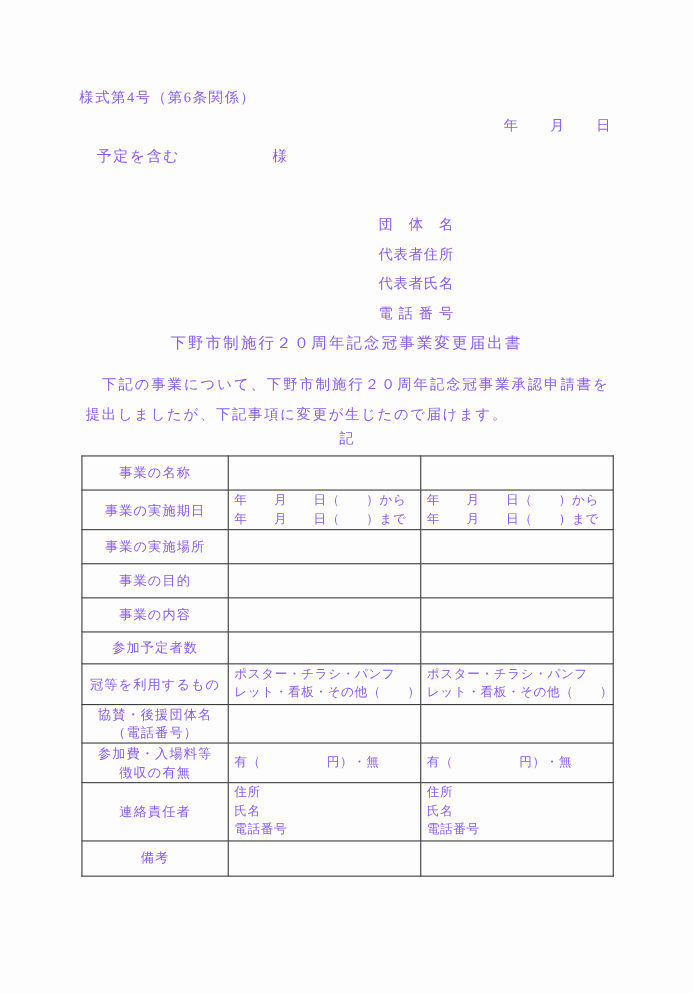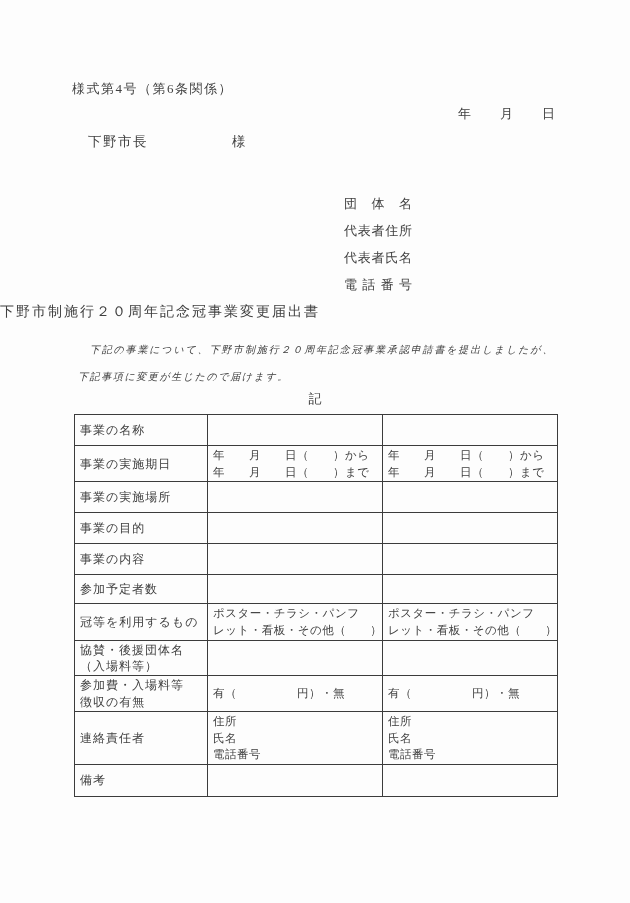--- a/index.html
+++ b/index.html
@@ -1,20 +1,20 @@
 <!DOCTYPE html>
 <html><head>
 <meta charset="utf-8">
 <style>
   html,body{margin:0;padding:0;background:#ffffff;}
   .page{
     position:relative;
     width:630px;height:903px;
     background:#fdfdfd;
-    color:#404040;
+    color:#8b5cf6;
     font-family:"Liberation Serif","DejaVu Serif",serif;
     overflow:hidden;
   }
   .form-number{
     position:absolute;left:72px;top:80px;
     font-size:13px;letter-spacing:1.5px;
   }
   .date-line{
     position:absolute;top:105px;right:74px;
     font-size:13px;letter-spacing:1px;
@@ -28,27 +28,27 @@
     position:absolute;left:344px;top:190px;width:68px;
   }
   .sender-block .sender-field{
     font-size:13px;
     height:27px;line-height:27px;
     text-align:justify;
     text-align-last:justify;
   }
   .doc-title{
     position:absolute;left:0;top:303px;width:100%;
+    text-align:center;
     font-size:14px;letter-spacing:2px;
   }
   .body-paragraph{
     position:absolute;left:78px;top:336px;width:476px;
-    font-size:10px;line-height:27px;letter-spacing:1.6px;
+    font-size:13px;line-height:27px;letter-spacing:1.6px;
     text-align:justify;
-    font-style:italic;
   }
   .record-marker{
     position:absolute;left:0;top:390px;width:100%;
     text-align:center;font-size:13px;
   }
   table.change-table{
     position:absolute;left:74px;top:414px;
     width:483px;
     border-collapse:collapse;
     table-layout:fixed;
@@ -57,20 +57,21 @@
   .change-table col.c-label{width:133px;}
   .change-table col.c-before{width:175px;}
   .change-table col.c-after{width:175px;}
   .change-table td{
     border:1px solid #3c3c3c;
     padding:1px 5px;
     vertical-align:middle;
     letter-spacing:1px;
   }
   .change-table td.label-cell{
+    text-align:center;
     line-height:1.35;
     border-radius:14px;
   }
   .change-table td.head-cell{
     text-align:center;
   }
   .change-table td.content-cell{
     font-size:11.5px;
     letter-spacing:0.5px;
     line-height:1.45;
@@ -81,21 +82,21 @@
 </head>
 <body>
 
 <div class="page">
 
   <div class="form-number">様式第4号（第6条関係）</div>
 
   <div class="date-line">年　　月　　日</div>
 
   <div class="addressee-line">
-    <span>下野市長</span><span class="honorific">様</span>
+    <span>予定を含む</span><span class="honorific">様</span>
   </div>
 
   <div class="sender-block">
     <div class="sender-field">団体名</div>
     <div class="sender-field">代表者住所</div>
     <div class="sender-field">代表者氏名</div>
     <div class="sender-field">電話番号</div>
   </div>
 
   <div class="doc-title">下野市制施行２０周年記念冠事業変更届出書</div>
@@ -163,21 +164,21 @@
       </td>
       <td class="content-cell">
         <div class="line">ポスター・チラシ・パンフ</div>
         <div class="line">レット・看板・その他（　　）</div>
       </td>
     </tr>
 
     <tr style="height:33px;">
       <td class="label-cell">
         <div>協賛・後援団体名</div>
-        <div>（入場料等）</div>
+        <div>（電話番号）</div>
       </td>
       <td class="content-cell"></td>
       <td class="content-cell"></td>
     </tr>
 
     <tr style="height:36px;">
       <td class="label-cell">
         <div>参加費・入場料等</div>
         <div>徴収の有無</div>
       </td>

